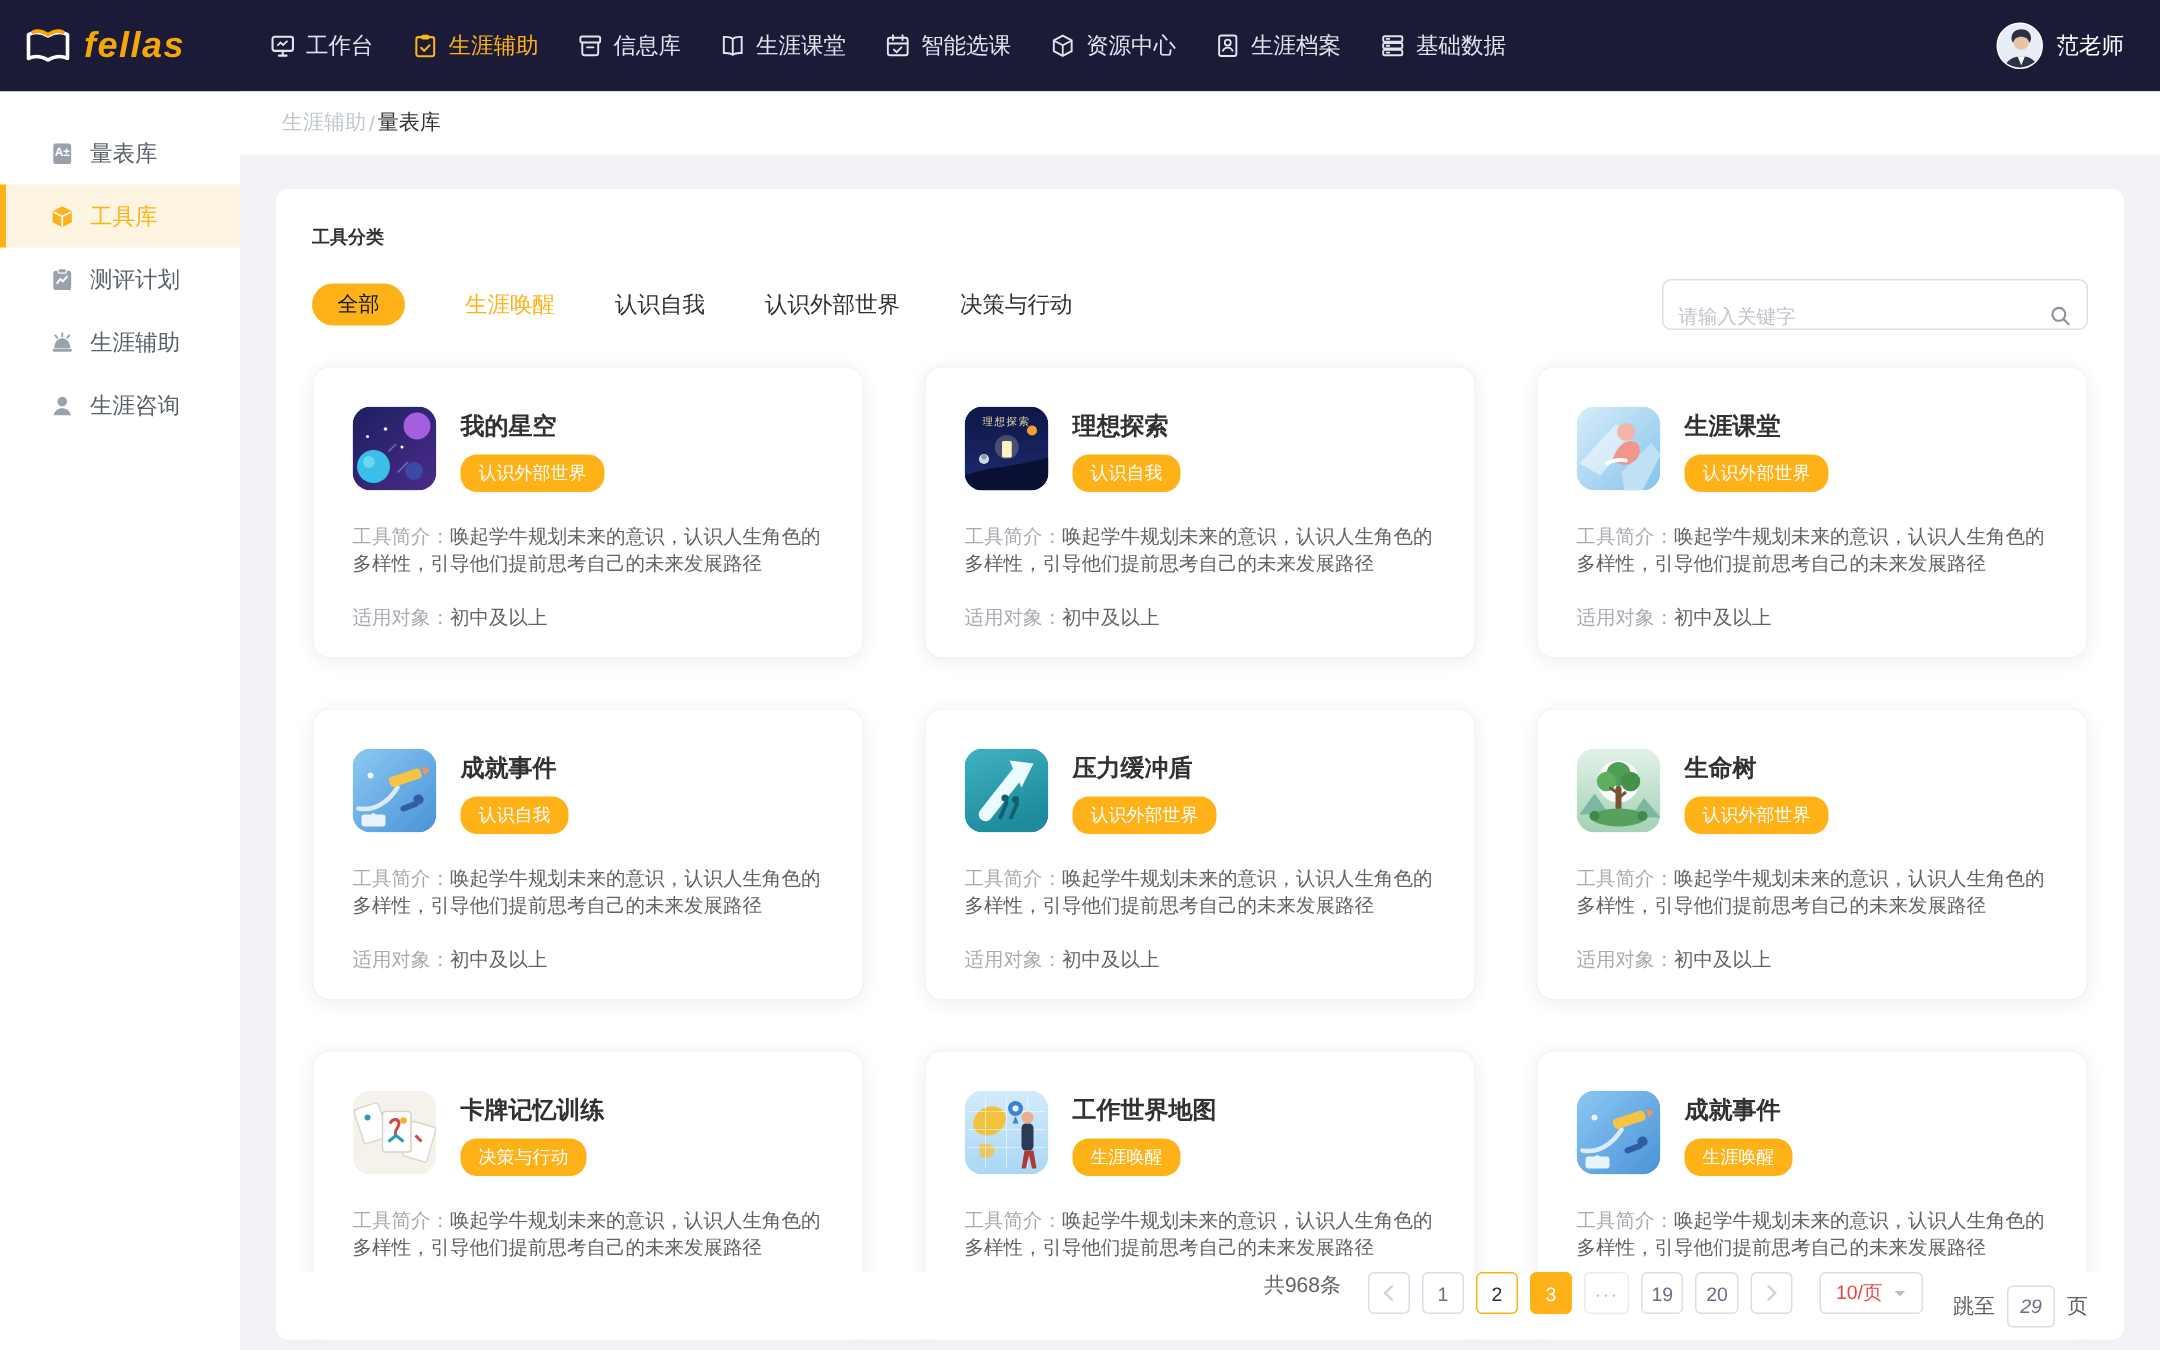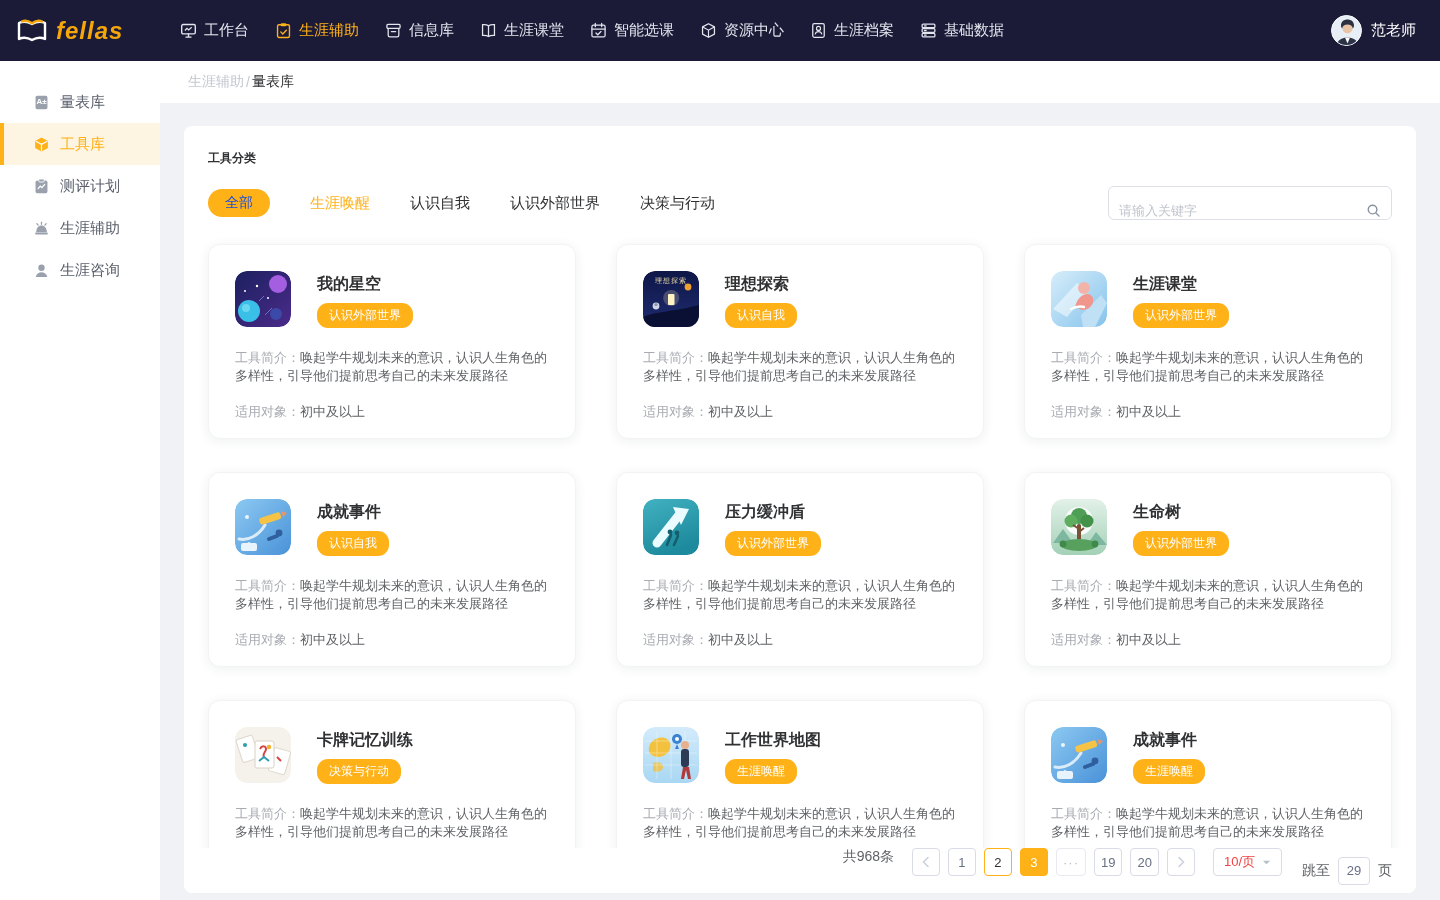--- a/index.html
+++ b/index.html
@@ -41,31 +41,31 @@
   .bc-sep{color:#c2c7d0;margin:0 2px;}
   .bc-current{color:var(--txt-dark);}
 
   
   .panel{margin:23px 24px 7px 24px;background:#fff;border-radius:8px;height:767px;position:relative;overflow:hidden;}
   .panel-head{padding:24px 24px 0 24px;}
   .panel-title{font-size:12px;font-weight:bold;color:var(--txt-dark);}
   .filter-row{display:flex;align-items:center;margin-top:19px;}
   .tabs{display:flex;align-items:center;gap:40px;flex:1;}
   .tab{font-size:15px;color:var(--txt-dark);cursor:pointer;white-space:nowrap;}
-  .tab.pill{background:var(--accent);color:#1d4ed8;border-radius:15px;padding:5px 17px;font-size:14px;}
+  .tab.pill{background:var(--accent);color:#0f172a;border-radius:15px;padding:5px 17px;font-size:14px;}
   .tab.accent{color:var(--accent);}
   .searchbox{width:284px;height:30px;border:1px solid var(--border);border-radius:6px;display:flex;align-items:flex-start;padding:16px 10px;flex:none;margin-left:28px;}
   .searchbox input{border:none;outline:none;flex:1;font-size:13px;color:var(--txt-dark);font-family:inherit;min-width:0;}
   .searchbox input::placeholder{color:#c0c4cc;}
   .searchbox svg{width:15px;height:15px;color:#8a919f;flex:none;}
 
   
   .cards{display:grid;grid-template-columns:repeat(3,1fr);column-gap:40px;row-gap:33px;padding:24px 24px 0 24px;grid-auto-rows:195px;}
   .card{background:#fff;border:1px solid #f2f3f5;border-radius:12px;box-shadow:0 2px 12px rgba(31,45,61,.07);padding:26px;cursor:pointer;overflow:hidden;}
-  .card-head{display:flex;gap:26px;}
+  .card-head{display:flex;gap:16px;}
   .cicon{width:56px;height:56px;border-radius:12px;flex:none;position:relative;overflow:hidden;}
   .cicon svg{width:56px;height:56px;display:block;}
   .cicon-text{position:absolute;top:5px;left:0;right:0;text-align:center;font-size:7px;color:#e8d9a8;letter-spacing:1px;}
   .card-title{font-size:16px;font-weight:bold;color:var(--txt-dark);margin-top:3px;}
   .badge{display:inline-block;background:var(--accent);color:#fff;font-size:12px;border-radius:11px;padding:4px 12px;margin-top:8px;}
   .card-intro{margin-top:21px;font-size:13px;line-height:18px;}
   .lbl{color:var(--txt-light);}
   .val{color:var(--txt-gray);}
   .card-target{margin-top:18px;font-size:13px;}
 
@@ -73,21 +73,21 @@
   .pagination{position:absolute;left:0;right:0;bottom:0;height:45px;background:#fff;display:flex;justify-content:flex-end;gap:8px;padding-right:24px;border-radius:0 0 8px 8px;}
   .pg-total{color:var(--txt-gray);font-size:14px;margin-right:10px;}
   .pg-btn{min-width:28px;height:28px;border:1px solid #d9dce6;border-radius:4px;background:#fff;display:flex;align-items:center;justify-content:center;font-size:13px;color:#697086;cursor:pointer;padding:0 6px;}
   .pg-btn svg{width:12px;height:12px;color:#ccd1dc;}
   .pg-btn.active{background:var(--accent);border-color:var(--accent);color:#fff;}
   .pg-btn.outlined{border-color:var(--accent);color:var(--txt-dark);}
   .pg-btn.ellipsis{border-color:#e8eaf0;color:#b4bac6;letter-spacing:1px;}
   .pg-size{height:28px;border:1px solid #d9dce6;border-radius:4px;display:flex;align-items:center;gap:7px;padding:0 10px;font-size:13px;color:#ef4444;cursor:pointer;margin-left:10px;}
   .pg-size svg{width:9px;height:9px;color:#b8becc;}
   .pg-jump{display:flex;align-items:center;gap:8px;margin-left:12px;font-size:14px;color:var(--txt-gray);}
-  .pg-jump input{width:32px;height:28px;border:1px solid #d9dce6;border-radius:4px;text-align:center;font-size:13px;color:#697086;outline:none;font-family:inherit;}
+  .pg-jump input{width:32px;height:28px;border:1px solid #d9dce6;border-radius:4px;text-align:center;font-size:13px;color:#697086;outline:none;font-family:inherit;font-style:italic;}
 </style>
 </head>
 <body>
 
 <div class="navbar">
   <div class="logo">
     <svg width="32" height="26" viewBox="0 0 32 26">
       <path d="M3 5c4-2 8-2 13 1 5-3 9-3 13-1v16c-4-2-8-2-13 1-5-3-9-3-13-1z" fill="none" stroke="#fff" stroke-width="2.4" stroke-linejoin="round"></path>
       <path d="M6 3.5c3-1.4 6-1 10 1.8M26 3.5c-3-1.4-6-1-10 1.8" fill="none" stroke="#f5a70a" stroke-width="2.4" stroke-linecap="round"></path>
     </svg>

